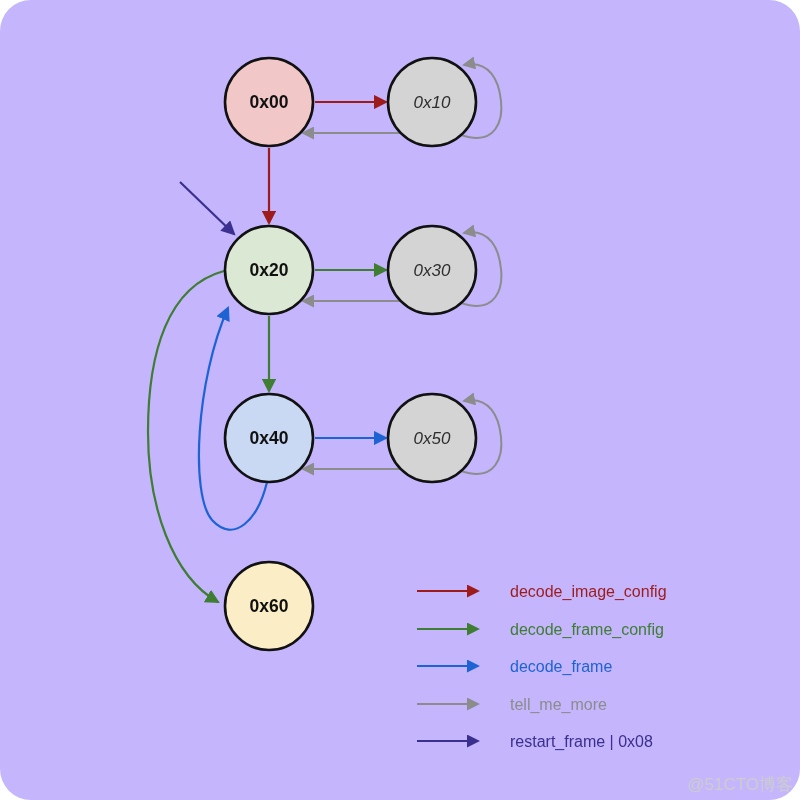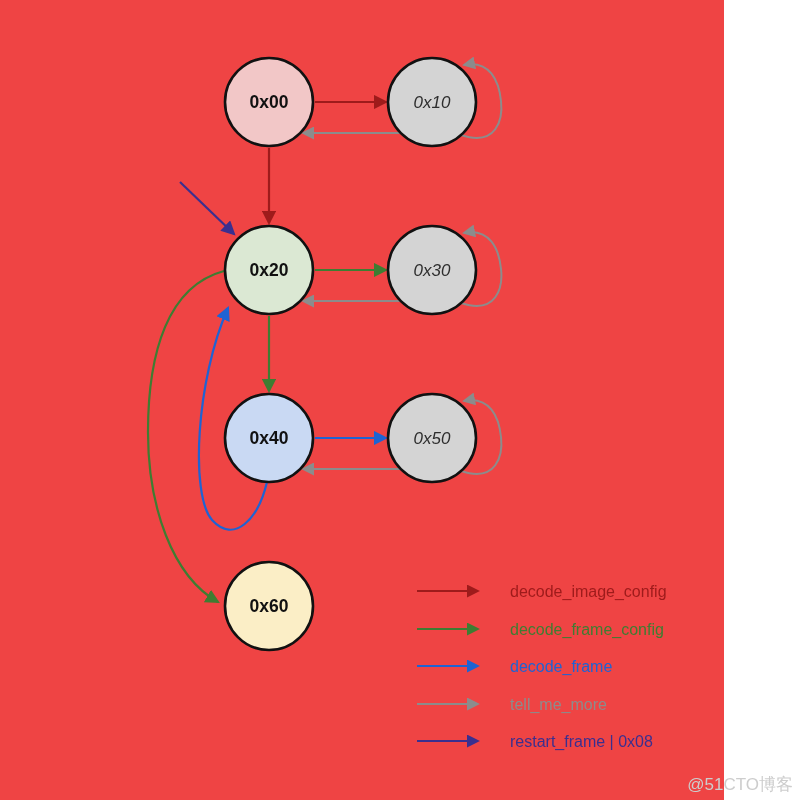--- a/index.html
+++ b/index.html
@@ -6,23 +6,24 @@
     margin: 0;
     padding: 0;
     background: #ffffff;
     width: 800px;
     height: 800px;
     overflow: hidden;
     font-family: "Liberation Sans", sans-serif;
   }
   #stage {
     position: relative;
-    width: 724px;
+    width: 800px;
     height: 800px;
-    background: #ef4444;
+    background: #c4b5fd;
+    border-radius: 31px;
   }
   svg text {
     font-family: "Liberation Sans", sans-serif;
   }
   .node-label-bold {
     font-weight: bold;
     font-size: 17.5px;
     fill: #111111;
   }
   .node-label-italic {

